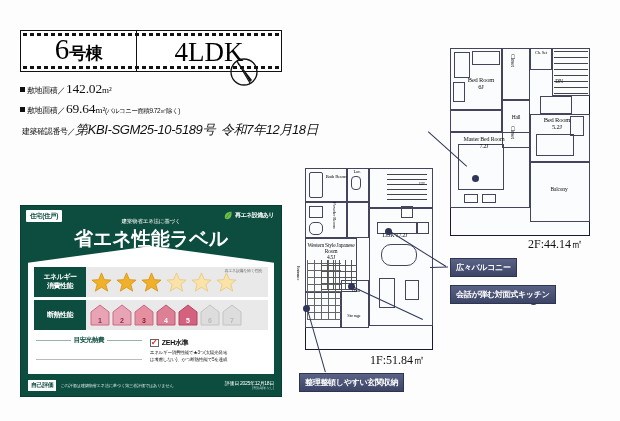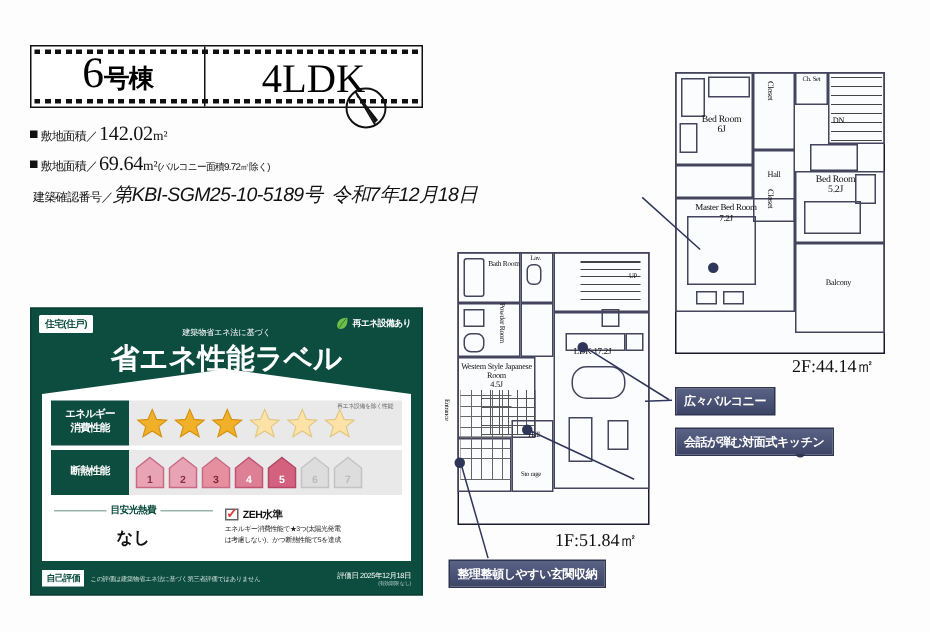--- a/index.html
+++ b/index.html
@@ -337,21 +337,20 @@
                 </svg>
               <span style="position:relative;z-index:2;color:#bbbbbb;">7</span>
             </span>
           </div>
         </div>
       </div>
 
       <div class="el-bottom">
         <div class="el-bl">
           <div class="el-bl-title">目安光熱費</div>
-          <div class="el-bl-val">なし</div>
           <div class="el-bl-rule"></div>
         </div>
         <div class="el-br">
           <div class="zeh-head">
             <span class="zeh-box"></span>
             <span class="zeh-lbl">ZEH水準</span>
           </div>
           <div class="zeh-desc">エネルギー消費性能で★3つ(太陽光発電</div>
           <div class="zeh-desc">は考慮しない)、かつ断熱性能で5を達成</div>
         </div>

